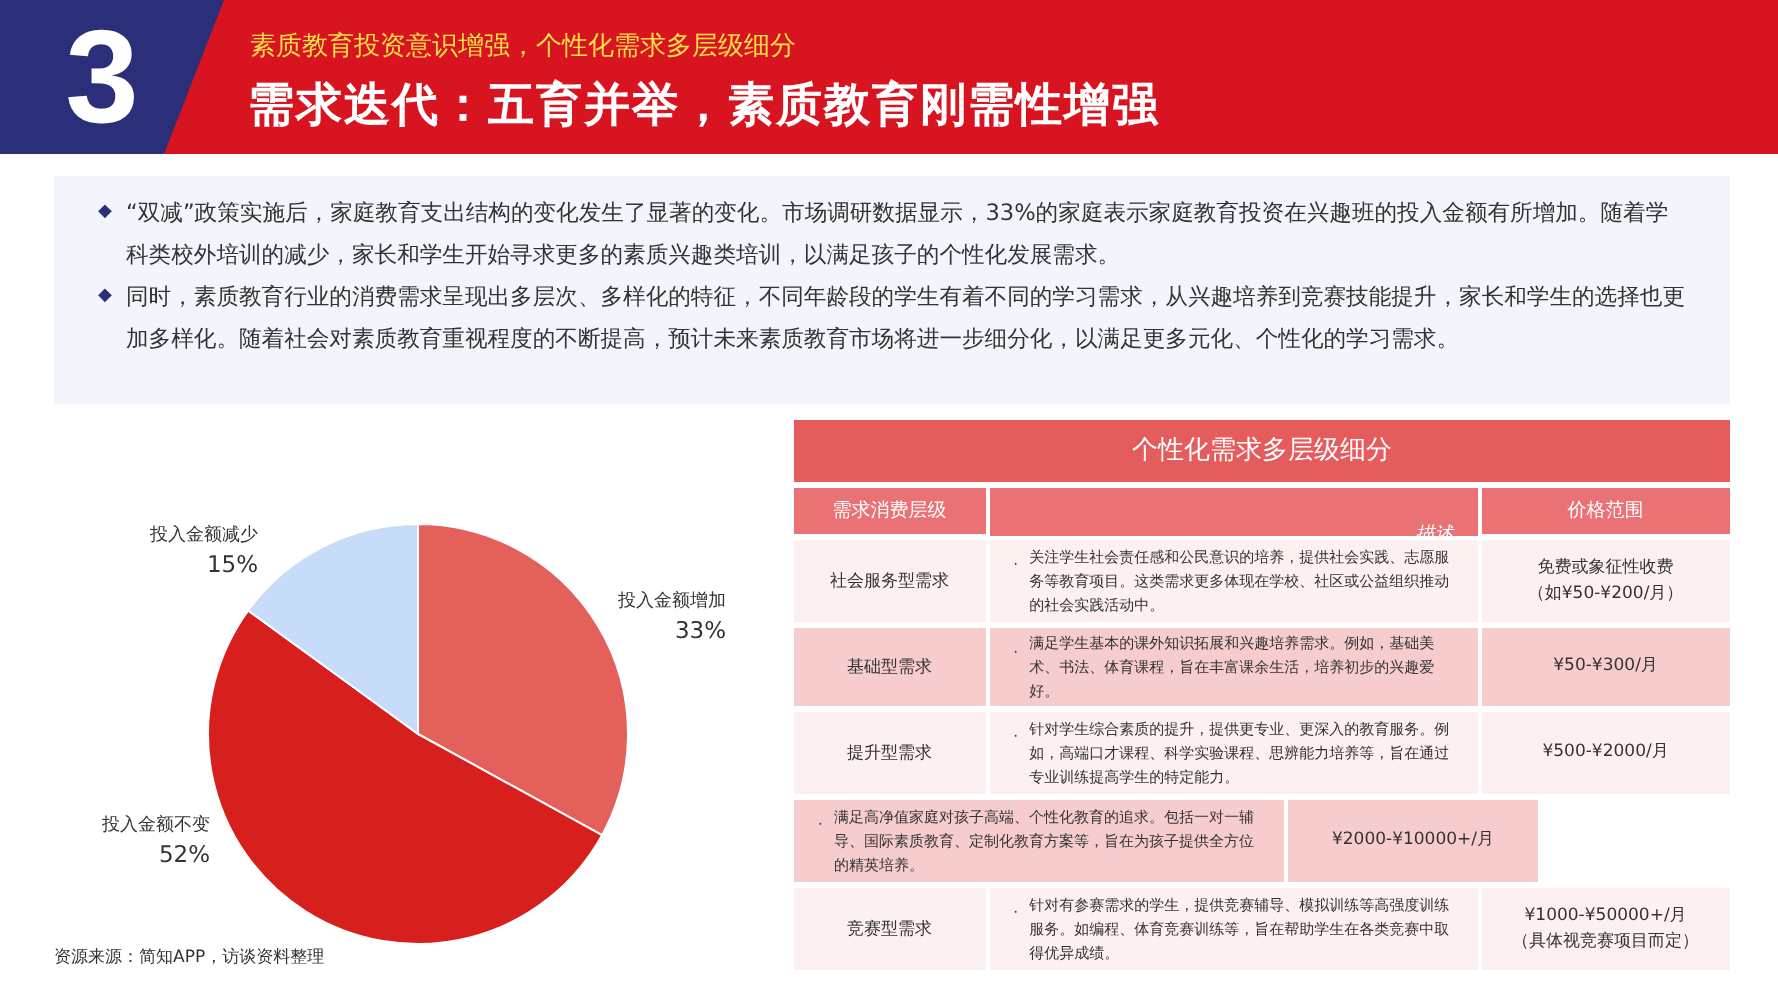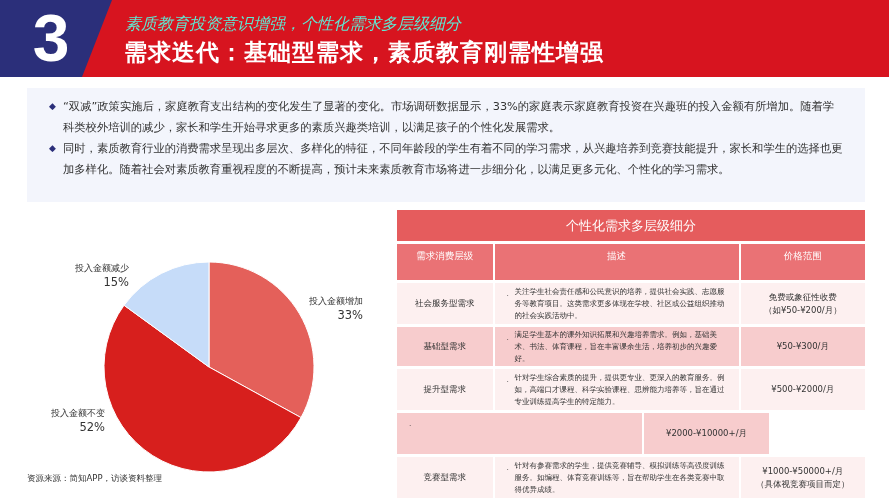--- a/index.html
+++ b/index.html
@@ -10,59 +10,59 @@
   }
   .header { position: absolute; left: 0; top: 0; width: 889px; height: 77px; background: #d7141f; overflow: hidden; }
   .header .navy {
     position: absolute; left: 0; top: 0; width: 112px; height: 77px; background: #2b2f7a;
     clip-path: polygon(0 0, 112px 0, 82px 77px, 0 77px);
   }
   .header .number {
     position: absolute; left: 24px; top: 2px; width: 54px; text-align: center;
     font-family: "Liberation Sans", sans-serif; font-weight: bold; font-size: 66px; color: #fff; line-height: 72px;
   }
-  .header .subtitle { position: absolute; left: 125px; top: 14px; font-size: 16px; color: #5eead4; font-style: italic; }
+  .header .subtitle { position: absolute; left: 125px; top: 14px; font-size: 13px; color: #fde047; }
   .header .title { position: absolute; left: 124px; top: 37px; font-size: 23px; font-weight: bold; color: #fff; letter-spacing: 1px; }
 
   .intro {
     position: absolute; left: 27px; top: 88px; width: 838px; height: 114px; background: #f3f5fc;
     padding: 8px 20px 0 22px;
   }
   .intro .para { position: relative; padding-left: 14px; font-size: 11.3px; line-height: 21px; color: #333; }
   .intro .para .bullet { position: absolute; left: 0; top: 0; color: #2b2f7a; font-size: 9px; }
 
   .left-panel { position: absolute; left: 27px; top: 210px; width: 358px; height: 270px; }
   .panel-header {
     height: 31px; background: #e55c5d; color: #fff; font-size: 13px; text-align: center; line-height: 31px;
   }
   .pie-wrap { position: absolute; left: 0; top: 31px; width: 358px; height: 239px; }
   .pie-label { position: absolute; font-size: 9px; color: #333; text-align: center; line-height: 13px; }
   .pie-label .pct { font-size: 11.5px; display: block; line-height: 15px; text-align: right; }
   .source { position: absolute; left: 27px; top: 473px; font-size: 8.5px; color: #333; }
 
   .right-panel { position: absolute; left: 397px; top: 210px; width: 468px; }
-  .col-header { display: flex; height: 36px; margin-top: 3px; }
+  .col-header { display: flex; height: 23px; margin-top: 3px; }
   .col-header div { background: #ea7275; color: #fff; font-size: 9.5px; text-align: center; line-height: 23px; }
   .row { display: flex; margin-top: 3px; }
   .row > div { display: flex; align-items: center; justify-content: center; }
   .row.odd > div { background: #fdf0f0; }
   .row.even > div { background: #f7cccd; }
   .c1 { width: 96px; margin-right: 2px; font-size: 8.5px; color: #333; }
   .c2 { width: 245px; margin-right: 2px; font-size: 7.5px; color: #333; line-height: 12px; padding: 0 10px 0 20px; justify-content: flex-start !important; position: relative; }
   .c2 .dot { position: absolute; left: 12px; top: 50%; }
   .c3 { width: 125px; font-size: 8.5px; color: #333; text-align: center; line-height: 13px; flex-direction: column; }
 </style>
 </head>
 <body>
 
 <div class="header">
   <div class="navy"></div>
   <div class="number">3</div>
   <div class="subtitle">素质教育投资意识增强，个性化需求多层级细分</div>
-  <div class="title">需求迭代：基础型需求，素质教育刚需性增强</div>
+  <div class="title">需求迭代：五育并举，素质教育刚需性增强</div>
 </div>
 
 <div class="intro">
   <div class="para">
     <span class="bullet">◆</span>
     <span>“双减”政策实施后，家庭教育支出结构的变化发生了显著的变化。市场调研数据显示，33%的家庭表示家庭教育投资在兴趣班的投入金额有所增加。随着学科类校外培训的减少，家长和学生开始寻求更多的素质兴趣类培训，以满足孩子的个性化发展需求。</span>
   </div>
   <div class="para">
     <span class="bullet">◆</span>
     <span>同时，素质教育行业的消费需求呈现出多层次、多样化的特征，不同年龄段的学生有着不同的学习需求，从兴趣培养到竞赛技能提升，家长和学生的选择也更加多样化。随着社会对素质教育重视程度的不断提高，预计未来素质教育市场将进一步细分化，以满足更多元化、个性化的学习需求。</span>
@@ -89,21 +89,21 @@
       <span class="pct">52%</span>
     </div>
   </div>
 </div>
 <div class="source">资源来源：简知APP，访谈资料整理</div>
 
 <div class="right-panel">
   <div class="panel-header">个性化需求多层级细分</div>
   <div class="col-header">
     <div class="c1">需求消费层级</div>
-    <div class="c2" style="justify-content:center; display:block; padding:0; text-align:center;">描述</div>
+    <div class="c2" style="justify-content:center; display:block; padding:12px; text-align:right;font-style:italic;">描述</div>
     <div class="c3" style="display:block;">价格范围</div>
   </div>
   <div id="rows">
       <div class="row odd" style="height: 41px;">
         <div class="c1">社会服务型需求</div>
         <div class="c2">
           <span class="dot" style="transform:translateY(-14.5px)">·</span>
           <span>关注学生社会责任感和公民意识的培养，提供社会实践、志愿服务等教育项目。这类需求更多体现在学校、社区或公益组织推动的社会实践活动中。</span>
         </div>
         <div class="c3">
@@ -129,20 +129,21 @@
           <span>针对学生综合素质的提升，提供更专业、更深入的教育服务。例如，高端口才课程、科学实验课程、思辨能力培养等，旨在通过专业训练提高学生的特定能力。</span>
         </div>
         <div class="c3">
           <span>¥500-¥2000/月</span>
           <span></span>
         </div>
       </div>
       <div class="row even" style="height: 41px;">
         <div class="c2">
           <span class="dot" style="transform:translateY(-14.5px)">·</span>
+          <span>满足高净值家庭对孩子高端、个性化教育的追求。包括一对一辅导、国际素质教育、定制化教育方案等，旨在为孩子提供全方位的精英培养。</span>
         </div>
         <div class="c3">
           <span>¥2000-¥10000+/月</span>
           <span></span>
         </div>
       </div>
       <div class="row odd" style="height: 41px;">
         <div class="c1">竞赛型需求</div>
         <div class="c2">
           <span class="dot" style="transform:translateY(-14.5px)">·</span>

